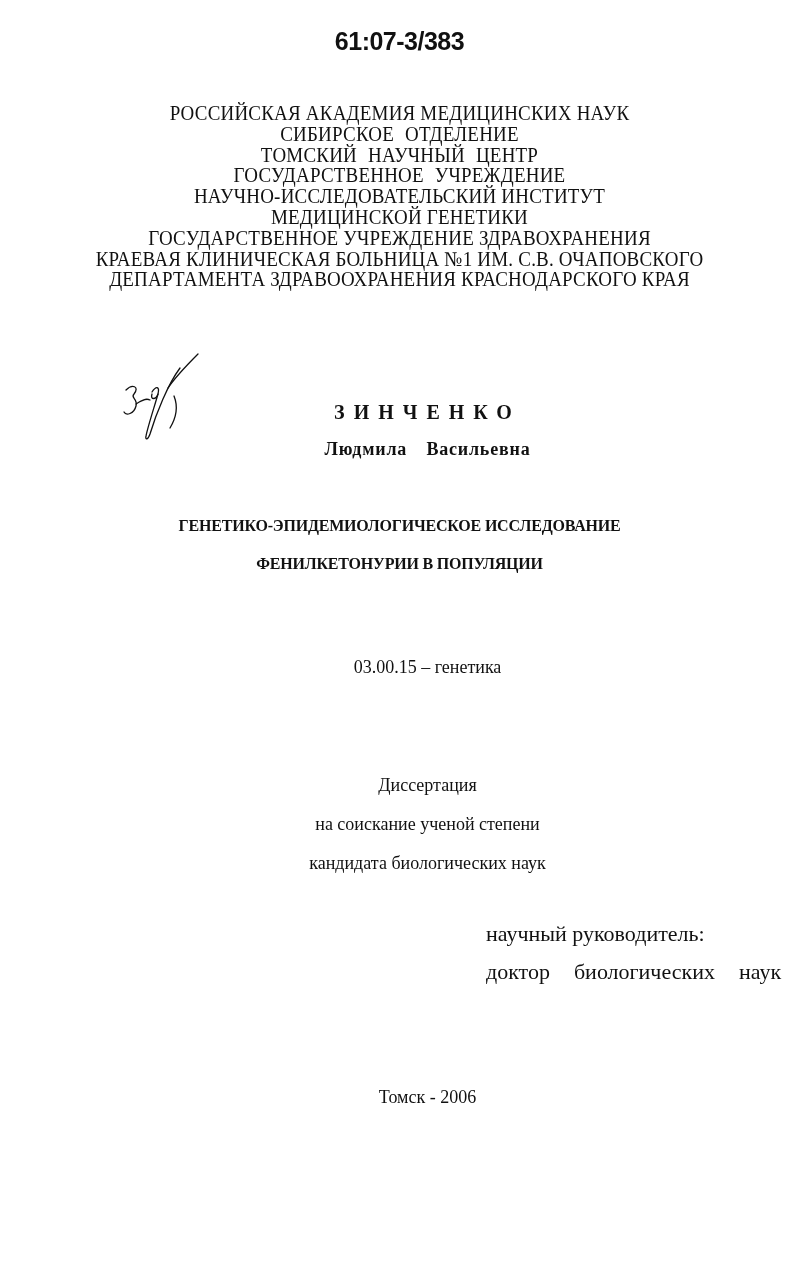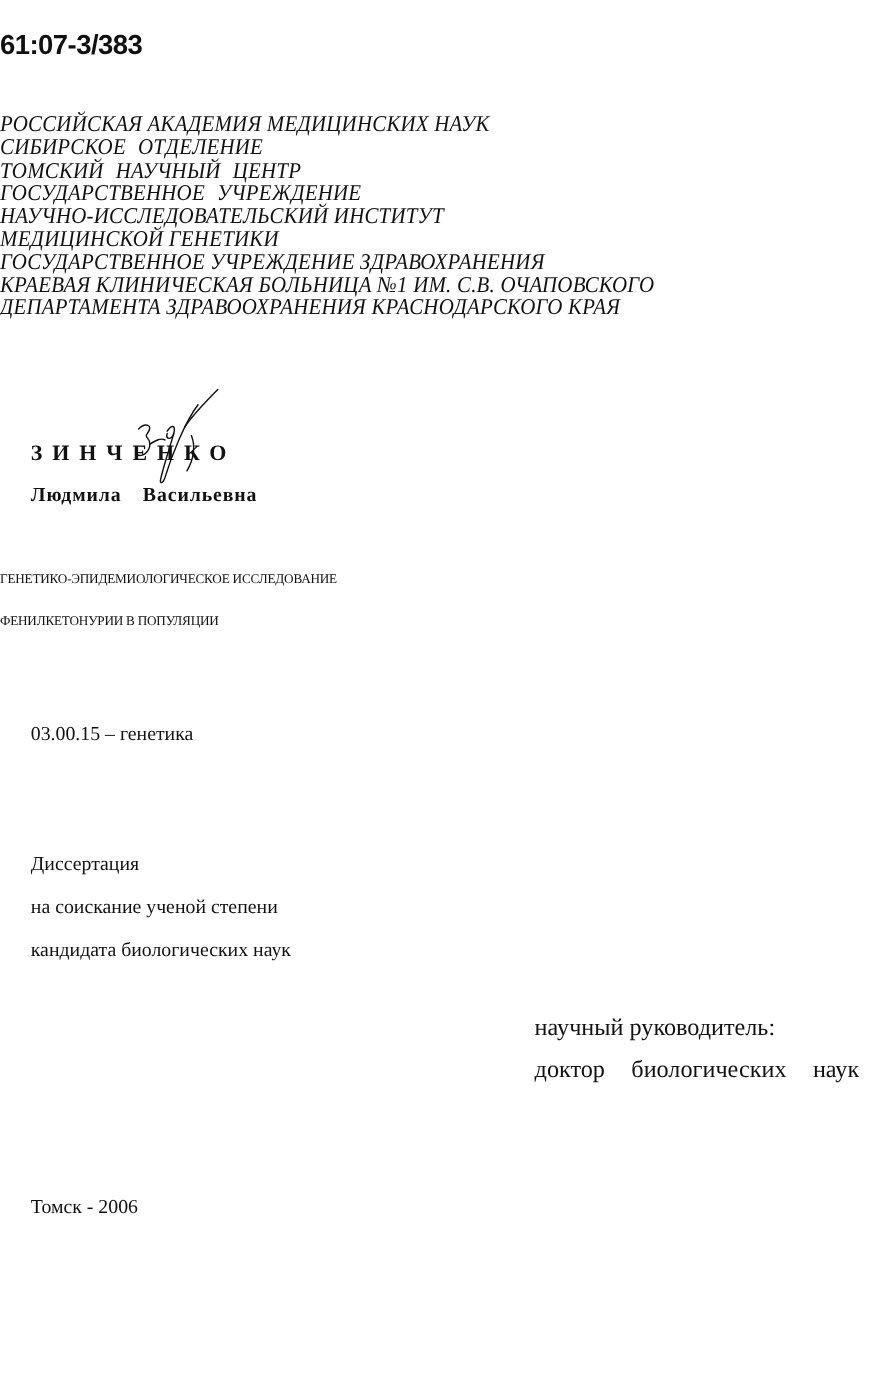--- a/index.html
+++ b/index.html
@@ -1,45 +1,45 @@
 <!DOCTYPE html>
 <html><head>
 <meta charset="utf-8">
 <style>
   html, body { margin: 0; padding: 0; background: #ffffff; }
   body {
     width: 799px; height: 1267px; position: relative; overflow: hidden;
     color: #111111;
     font-family: "Liberation Serif", "DejaVu Serif", serif;
   }
-  .abs { position: absolute; left: 0; width: 799px; text-align: left; white-space: nowrap; }
+  .abs { position: absolute; left: 0; width: 799px; text-align: center; white-space: nowrap; }
   .catalog {
     top: 27px; left: 0; width: 799px;
     font-family: "Liberation Sans", "DejaVu Sans", sans-serif;
     font-weight: bold; font-size: 25px; letter-spacing: -0.5px;
   }
-  .header-block { top: 104px; font-style: italic; }
+  .header-block { top: 104px; }
   .header-line {
     font-size: 19px; line-height: 20.8px; letter-spacing: 0.2px;
     font-family: "Liberation Serif", "DejaVu Serif", serif;
     transform: scaleY(1.08);
   }
   .header-line.wide { word-spacing: 6px; }
   .signature { position: absolute; left: 118px; top: 348px; width: 90px; height: 95px; }
   .surname {
     top: 401px; left: 28px;
     font-weight: bold; font-size: 20px; letter-spacing: 9px;
   }
   .given {
     top: 439px; left: 28px;
     font-weight: bold; font-size: 18px; word-spacing: 14px; letter-spacing: 0.8px;
   }
   .title-block { top: 507px; }
   .title-line {
-    font-weight: normal; font-size: 12px; line-height: 38px;
+    font-weight: bold; font-size: 16px; line-height: 38px;
     letter-spacing: -0.2px;
   }
   .specialty { top: 657px; left: 28px; font-size: 18px; }
   .thesis-block { top: 766px; left: 28px; }
   .thesis-line { font-size: 18px; line-height: 39px; }
   .advisor-block { position: absolute; left: 486px; top: 915px; width: 266px; }
   .advisor-line { font-size: 22px; line-height: 38px; white-space: nowrap; }
   .advisor-line.justify { display: flex; justify-content: space-between; gap: 24px; }
   .city-year { top: 1087px; left: 28px; font-size: 18px; }
 </style>

